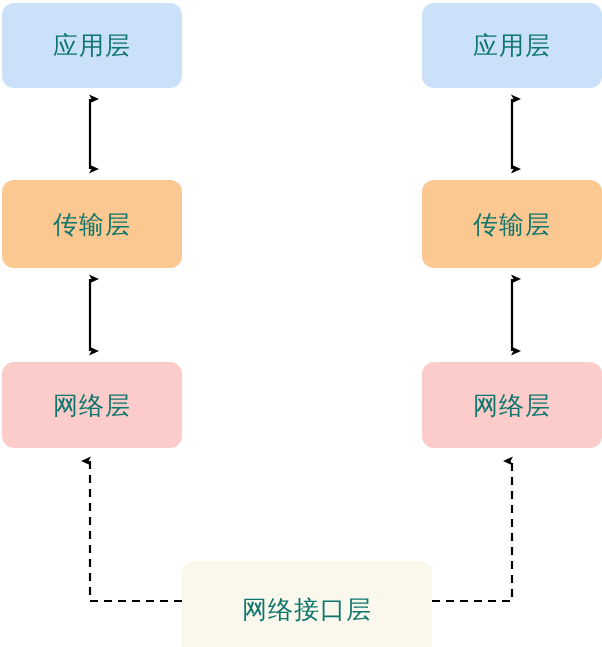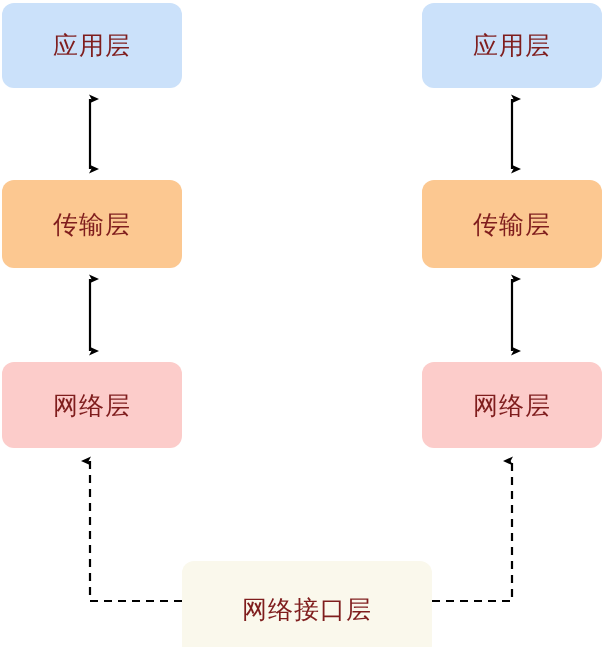--- a/index.html
+++ b/index.html
@@ -17,21 +17,21 @@
     background: #ffffff;
     overflow: hidden;
   }
   .node {
     position: absolute;
     box-sizing: border-box;
     border-radius: 12px;
     display: flex;
     align-items: center;
     justify-content: center;
-    color: #7f1d1d;
+    color: #0f766e;
     font-size: 25px;
     letter-spacing: 1px;
     line-height: 1;
     white-space: nowrap;
     user-select: none;
   }
   .node-label {
     display: block;
   }
 

